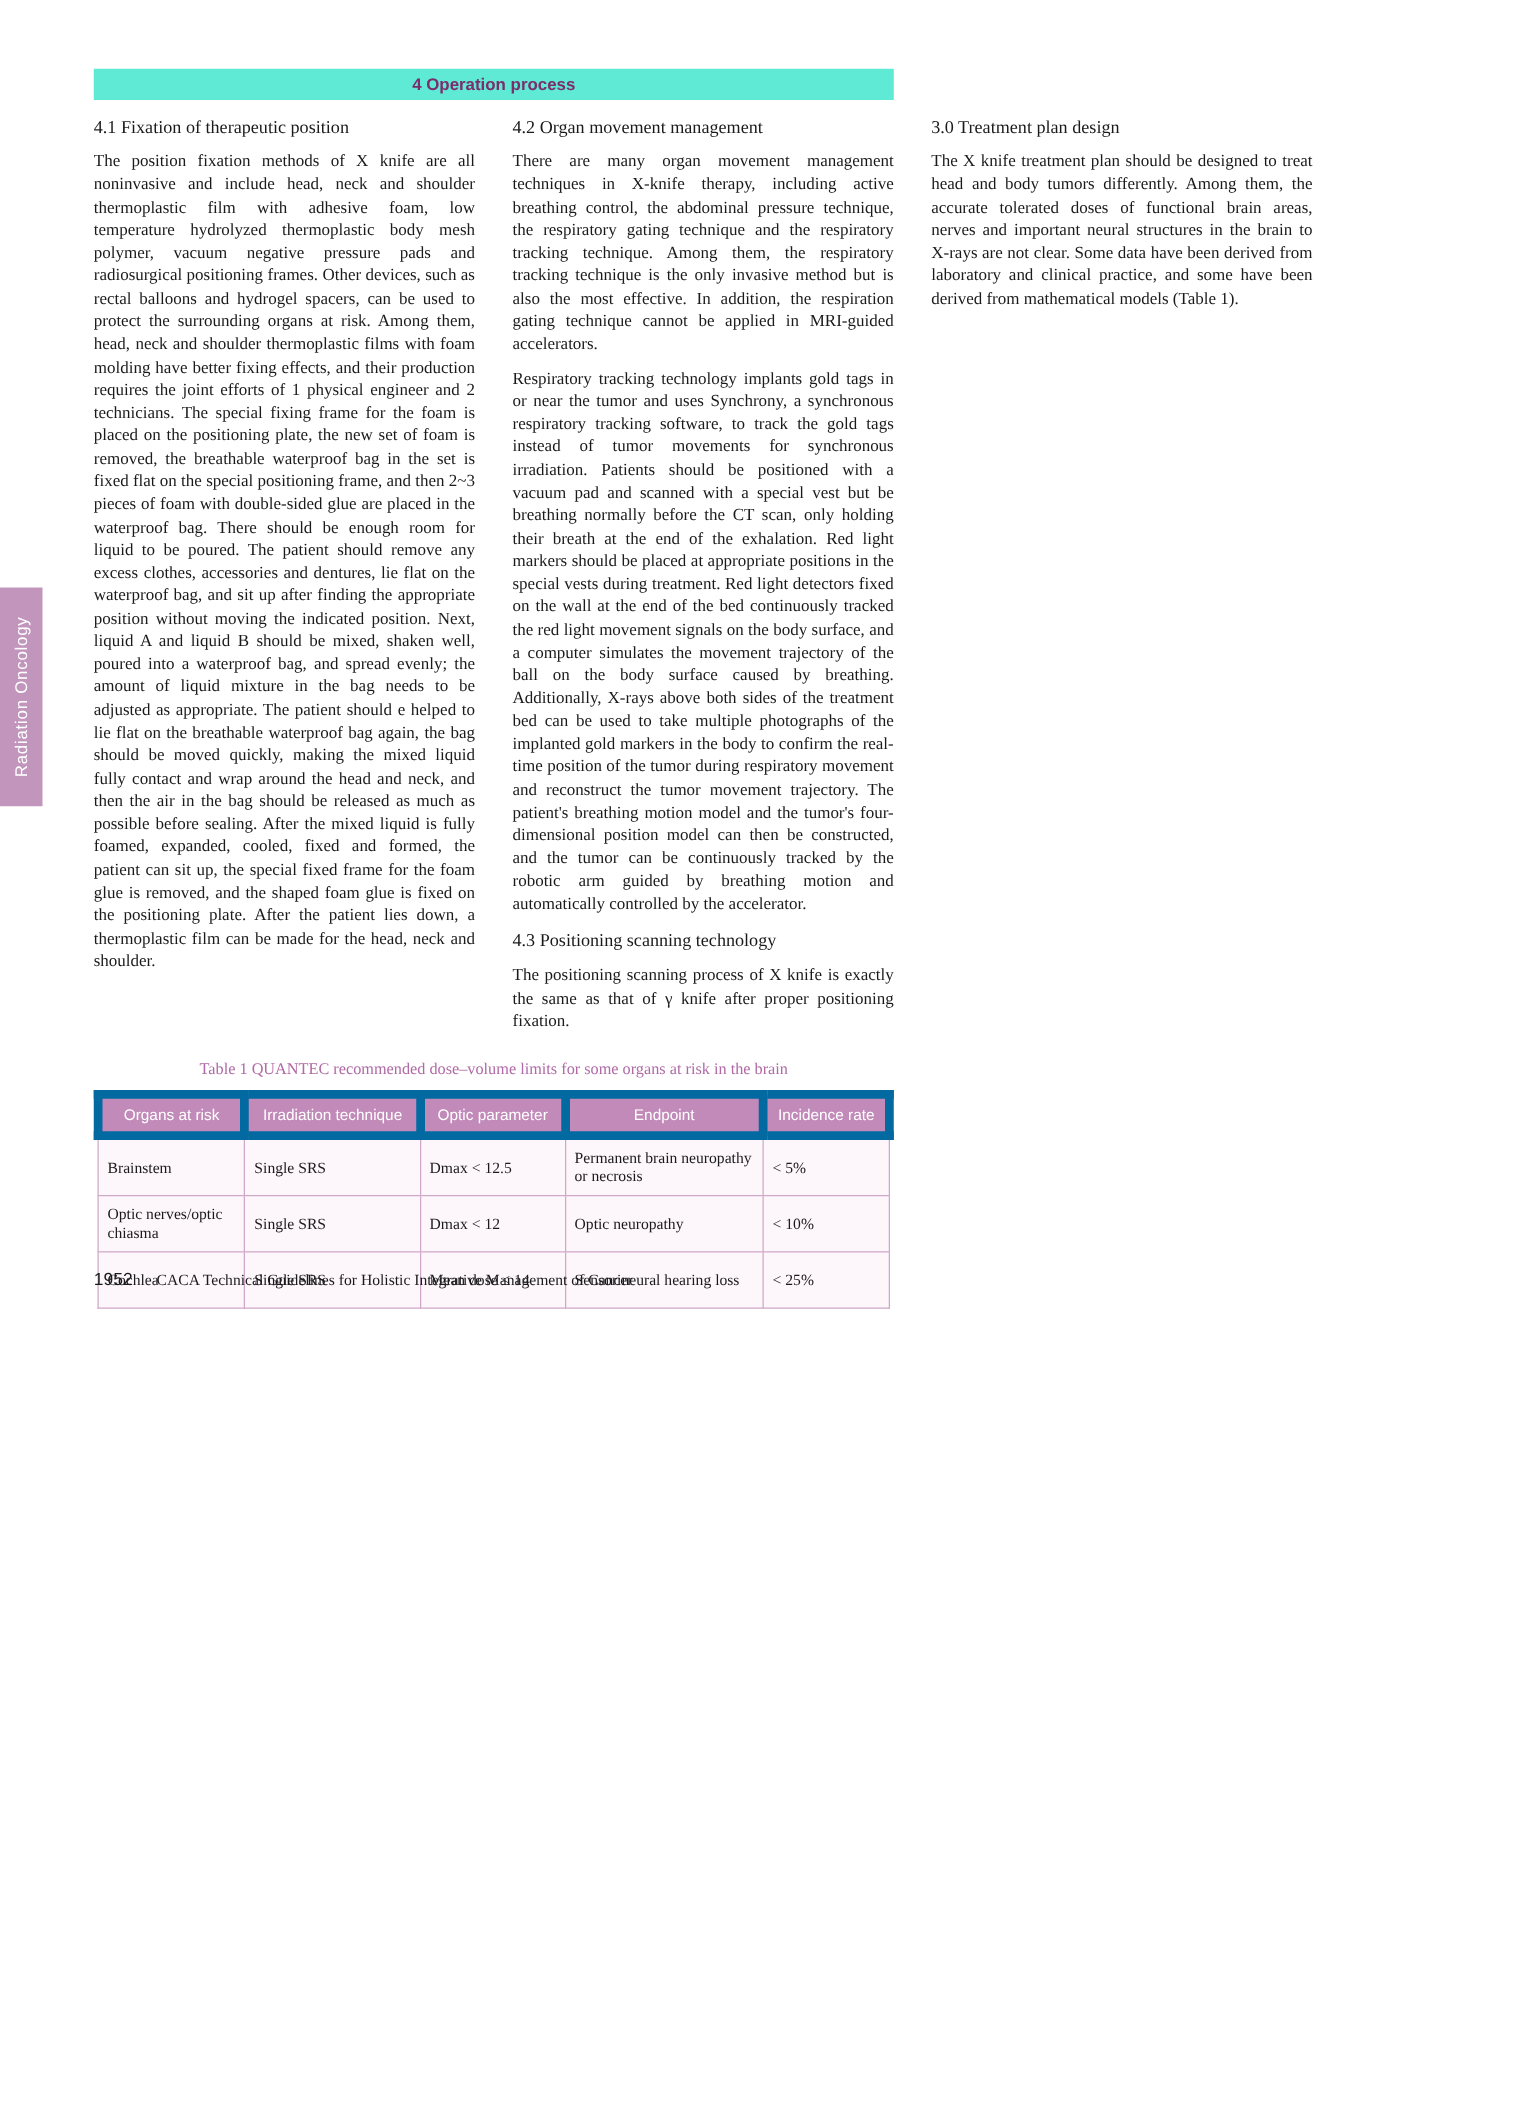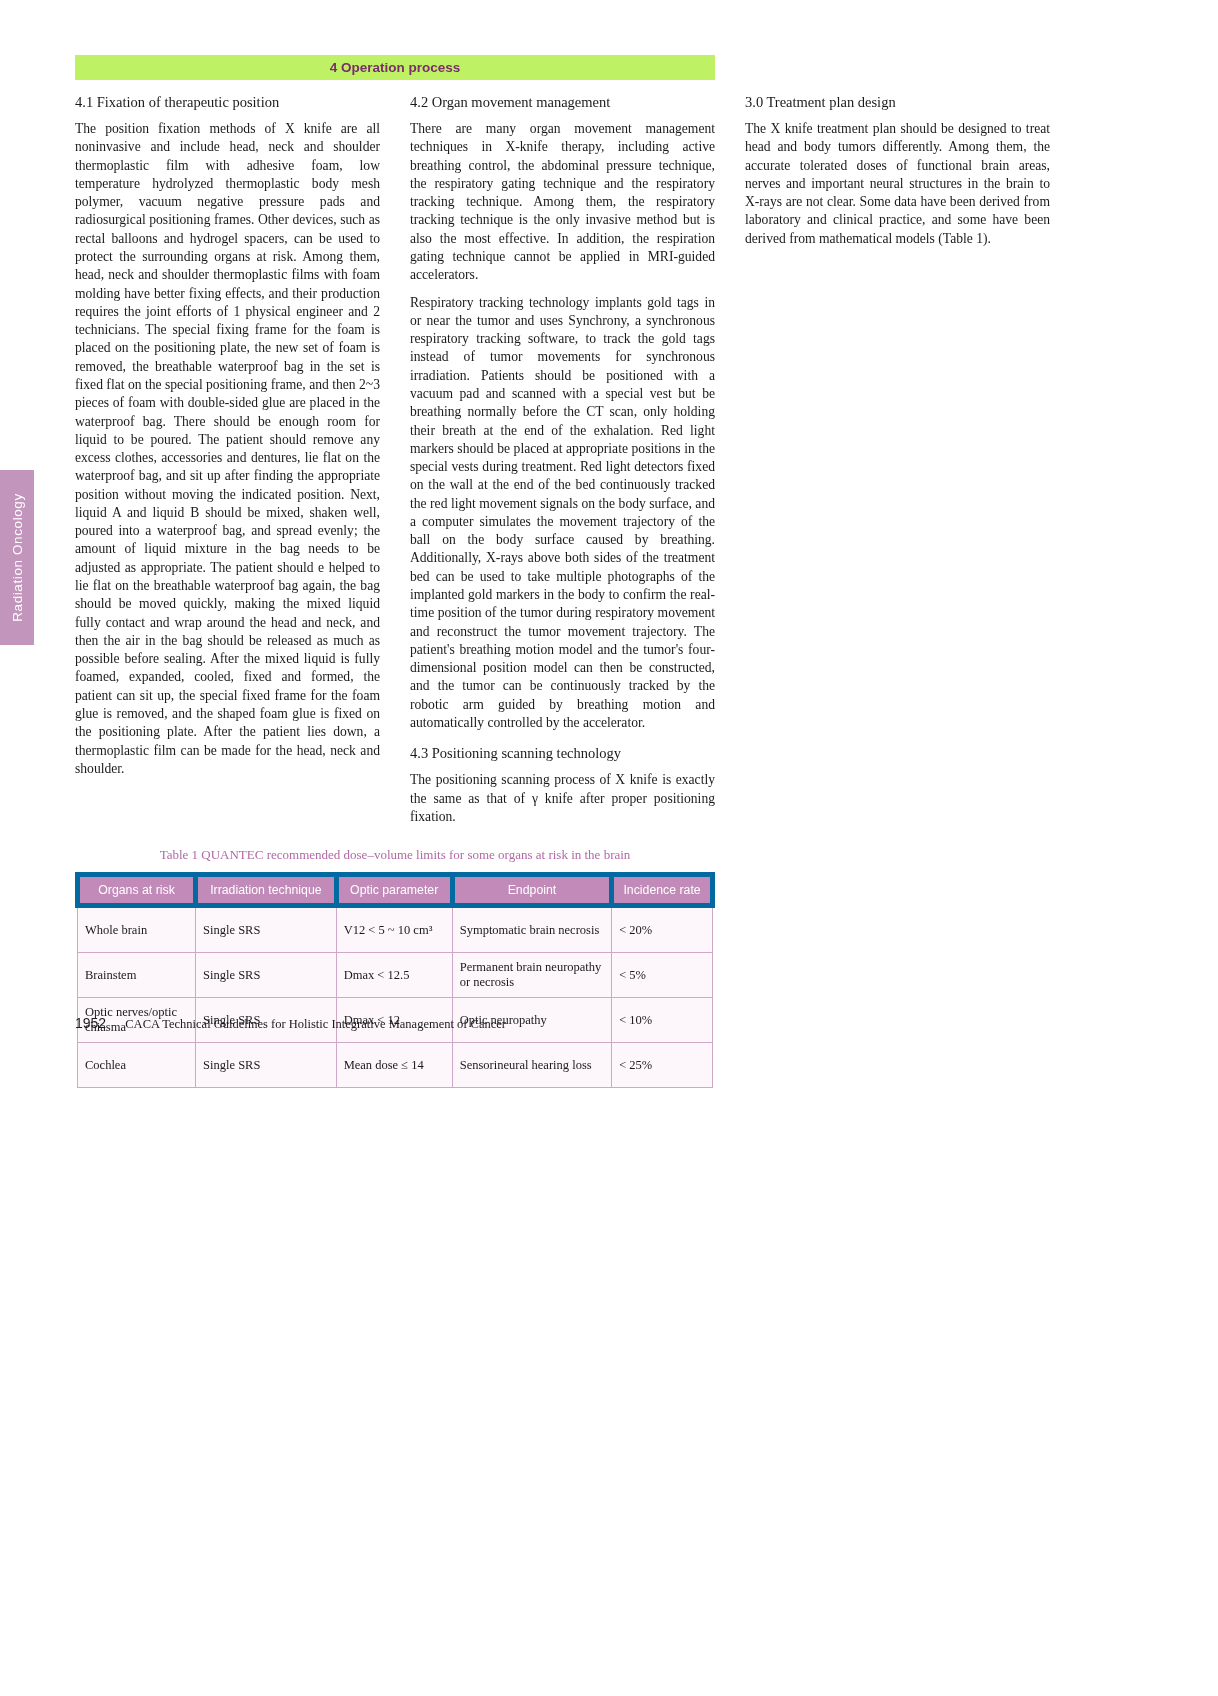--- a/index.html
+++ b/index.html
@@ -38,21 +38,21 @@
 
   
   .page {
     position: absolute;
     left: 75px;
     top: 55px;
     width: 640px;
   }
 
   .section-banner {
-    background: #bef264;
+    background: #5eead4;
     height: 25px;
     line-height: 25px;
     text-align: center;
     color: #7b2d6c;
     font-family: "Liberation Sans", sans-serif;
     font-weight: bold;
     font-size: 13.5px;
     margin-bottom: 14px;
   }
 
@@ -95,21 +95,21 @@
     font-size: 12.5px;
   }
   table.quantec th {
     background: #c18ab9;
     color: #ffffff;
     font-family: "Liberation Sans", sans-serif;
     font-weight: normal;
     font-size: 12.3px;
     padding: 6px 4px;
     text-align: center;
-    border: 5px solid #0369a1;
+    border: 7px solid #0369a1;
   }
   table.quantec td {
     background: #fdf6fb;
     border: 1px solid #cfa8c8;
     padding: 7px 7px;
     vertical-align: middle;
     height: 30px;
   }
   table.quantec td.c-organ { width: 120px; }
   table.quantec td.c-tech  { width: 155px; }
@@ -167,27 +167,20 @@
       <tr>
         <th>Organs at risk</th>
         <th>Irradiation technique</th>
         <th>Optic parameter</th>
         <th>Endpoint</th>
         <th>Incidence rate</th>
       </tr>
     </thead>
     <tbody>
       <tr>
-        <td class="c-organ">Whole brain</td>
-        <td class="c-tech">Single SRS</td>
-        <td class="c-dose">V12 &lt; 5 ~ 10 cm³</td>
-        <td class="c-end">Symptomatic brain necrosis</td>
-        <td class="c-inc">&lt; 20%</td>
-      </tr>
-      <tr>
         <td class="c-organ">Brainstem</td>
         <td class="c-tech">Single SRS</td>
         <td class="c-dose">Dmax &lt; 12.5</td>
         <td class="c-end">Permanent brain neuropathy or necrosis</td>
         <td class="c-inc">&lt; 5%</td>
       </tr>
       <tr>
         <td class="c-organ">Optic nerves/optic chiasma</td>
         <td class="c-tech">Single SRS</td>
         <td class="c-dose">Dmax &lt; 12</td>

